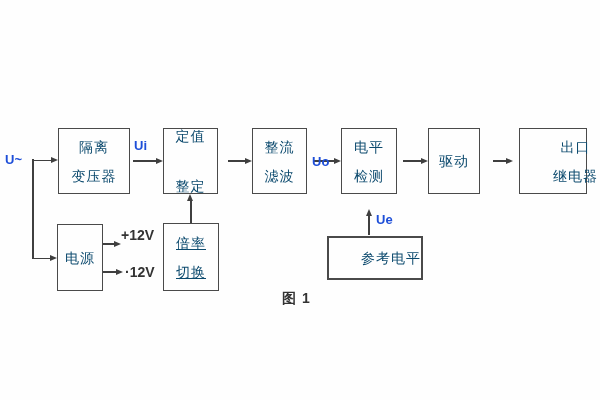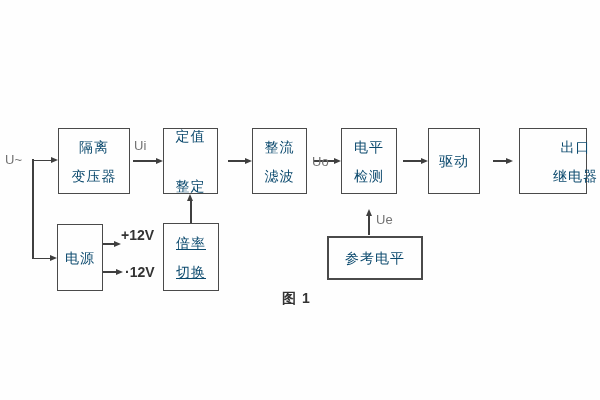--- a/index.html
+++ b/index.html
@@ -27,21 +27,21 @@
     justify-content: center;
     gap: 15px;
     font-size: 14px;
     font-weight: 500;
     letter-spacing: 1px;
     line-height: 1;
     color: #0c4a6e;
     text-align: center;
     white-space: nowrap;
   }
-  .box.thick { border-width: 2px; }
+  .box.thick { border-width: 2px; align-items: flex-end; }
   .hline, .vline {
     position: absolute;
     background: #3f3f3f;
   }
   .hline { height: 1.5px; }
   .vline { width: 1.5px; }
   .ah-right {
     position: absolute;
     width: 0; height: 0;
     border-top: 3px solid transparent;
@@ -51,23 +51,23 @@
   .ah-up {
     position: absolute;
     width: 0; height: 0;
     border-left: 3px solid transparent;
     border-right: 3px solid transparent;
     border-bottom: 7px solid #3f3f3f;
   }
   .sig {
     position: absolute;
     font-size: 13px;
-    font-weight: normal;
+    font-weight: bold;
     line-height: 1.2;
-    color: #737373;
+    color: #1d4ed8;
     white-space: nowrap;
   }
   .rail {
     position: absolute;
     font-size: 14px;
     font-weight: bold;
     line-height: 1.2;
     color: #333333;
     white-space: nowrap;
   }

